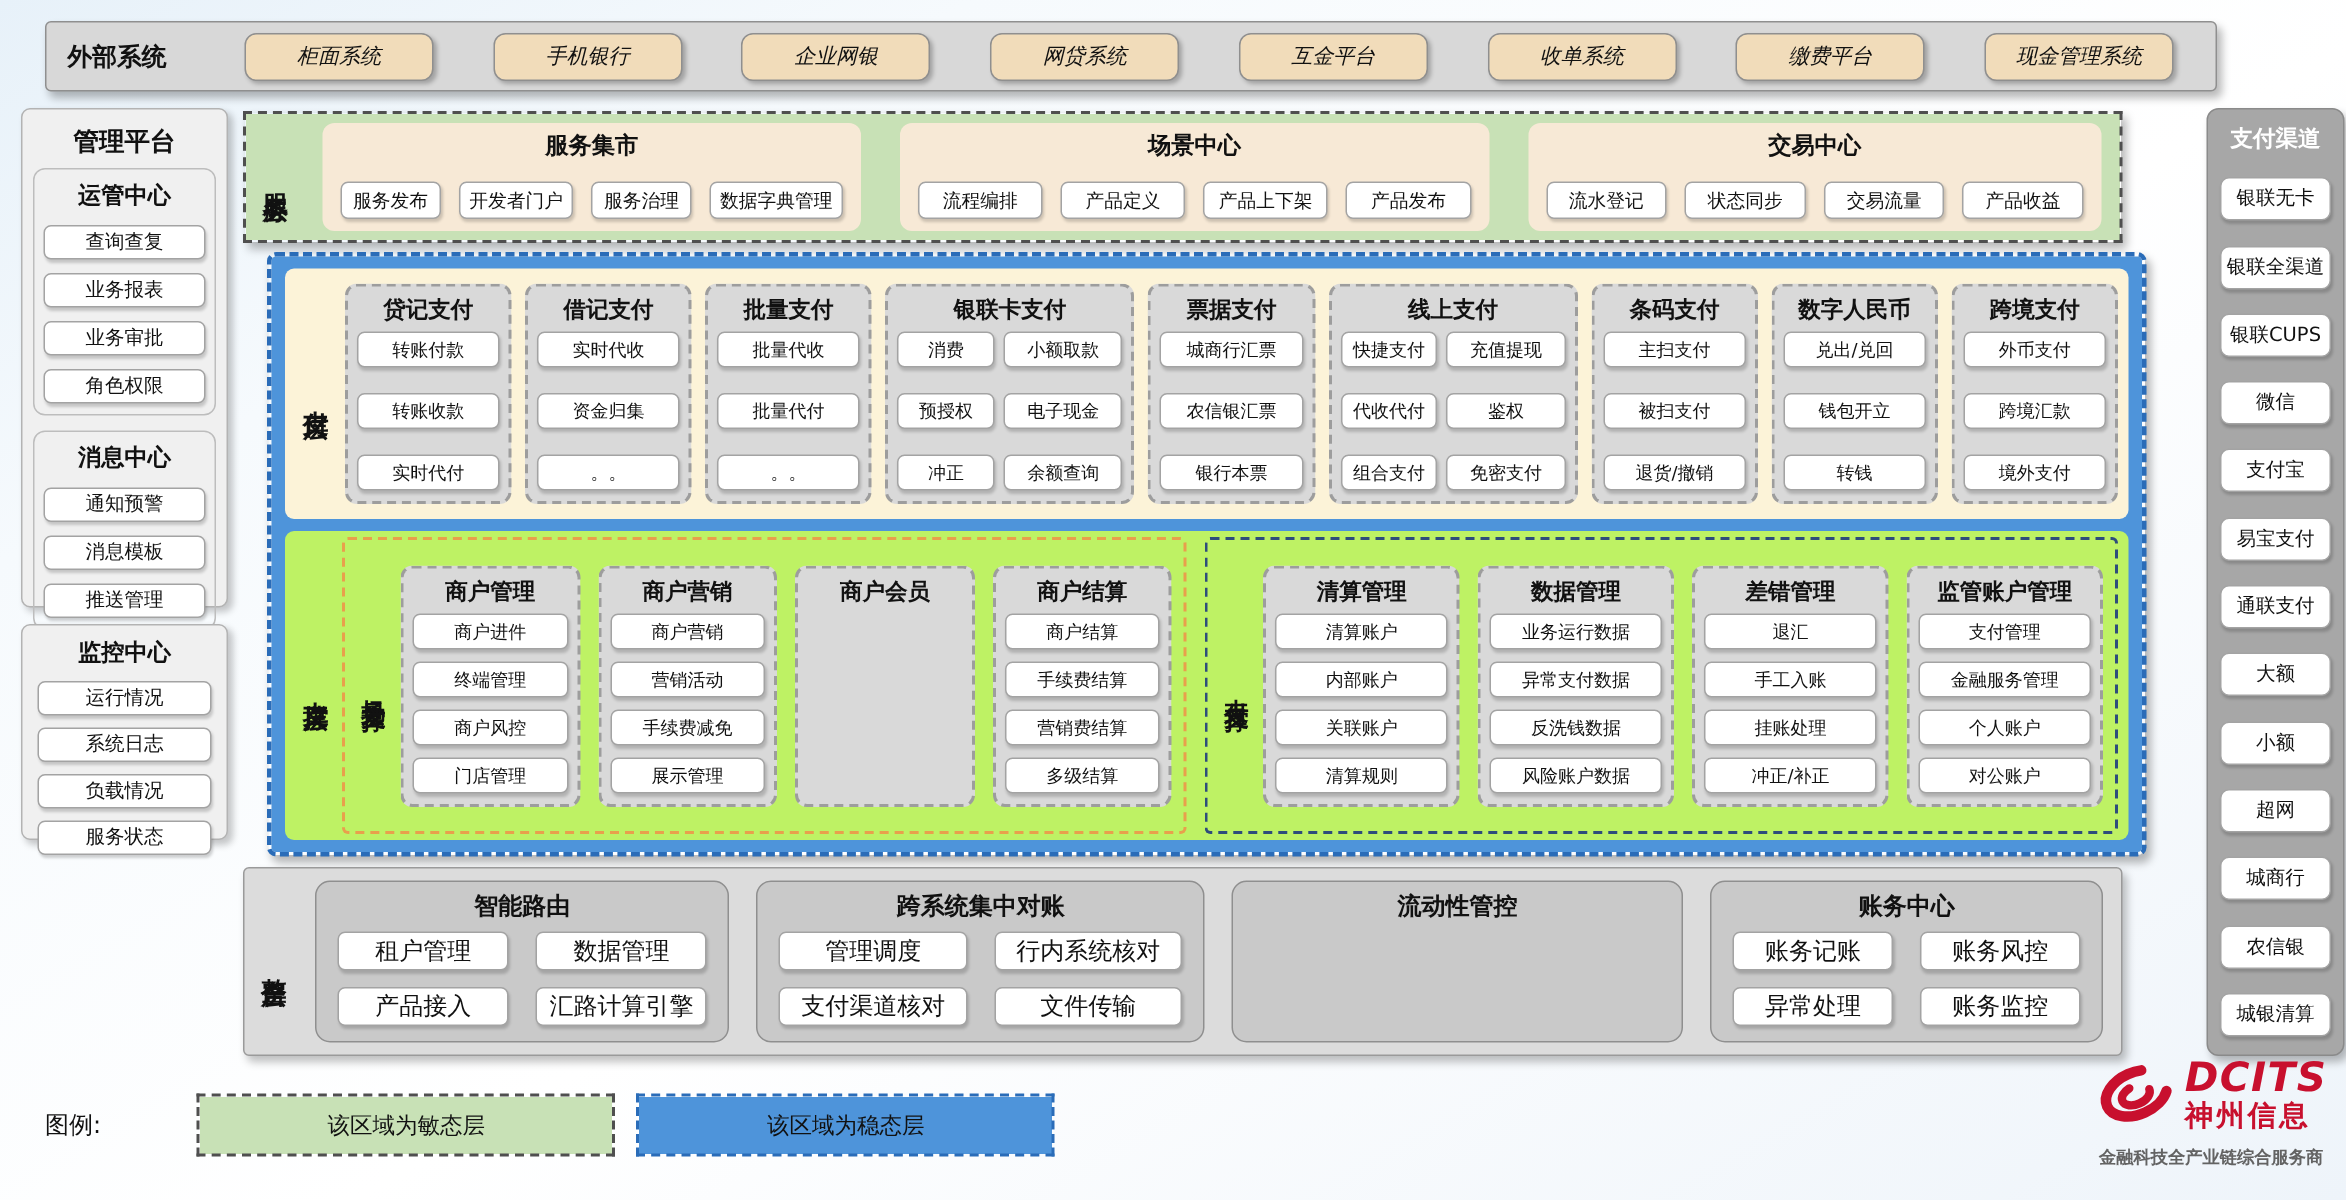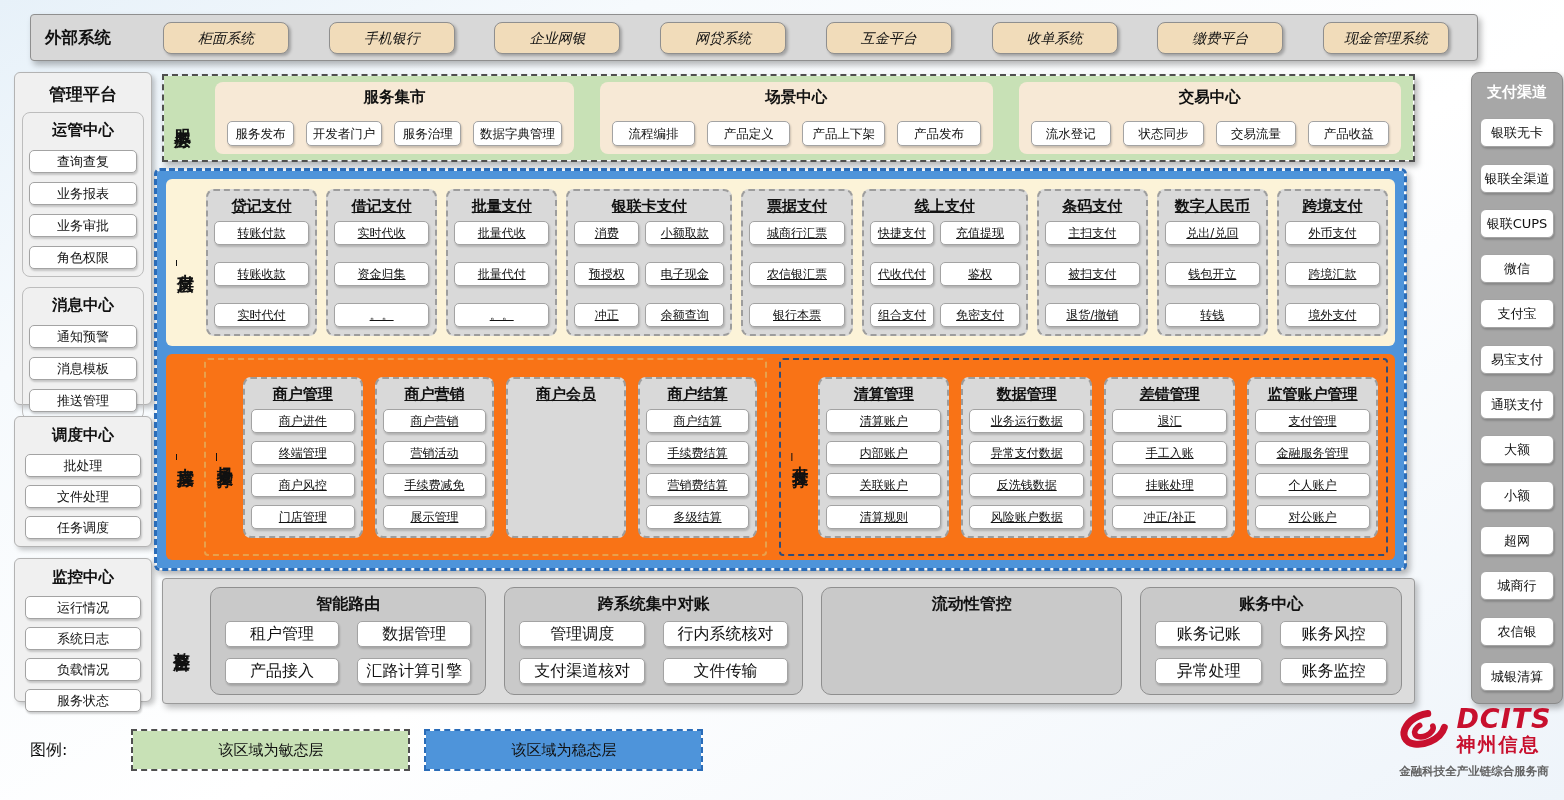--- a/index.html
+++ b/index.html
@@ -44,34 +44,34 @@
   .vlabel { writing-mode:vertical-rl; text-orientation:upright;
     font-weight:bold; font-size:17px; letter-spacing:2px; text-align:center;
     display:flex; align-items:center; justify-content:center; }
   .svc-box { background:#f7e9d6; border-radius:8px; height:72px;
     padding:5px 12px 8px; display:flex; flex-direction:column; justify-content:space-between; }
   .svc-title { font-weight:bold; font-size:15.5px; text-align:center; }
   .svc-items { display:flex; gap:12px; }
   .svc-btn { flex:1; height:25px; line-height:23px; font-size:12.5px; white-space:nowrap; padding:0 6px; }
 
   
-  .blue-frame { left:154px; top:168px; width:1253px; height:403px;
+  .blue-frame { left:178px; top:168px; width:1253px; height:403px;
     background:#4e94da; background-clip:padding-box; border:3px dashed #2a6cb8;
-    border-radius:6px; padding:8px 9px; display:flex; flex-direction:column; gap:8px;text-decoration:underline; }
+    border-radius:6px; padding:8px 9px; display:flex; flex-direction:column; gap:8px; }
 
   .payment-box { background:#fcf3d8; border-radius:6px; height:167px;
     display:flex; align-items:center; gap:8px; padding:0 7px 0 9px; }
   .pay-row { flex:1; display:flex; gap:9px; height:147px; }
   .grp { background:#d9d9d9; border:2px dashed #9d9d9d; border-radius:8px;
     padding:5px 6px 7px; display:flex; flex-direction:column; gap:5px; }
   .grp-title { font-weight:bold; font-size:15px; text-align:center; line-height:20px; white-space:nowrap; }
   .grp-items { display:grid; gap:8px 6px; flex:1; align-content:space-between; }
   .grp-btn { height:24px; line-height:22px; font-size:12px; white-space:nowrap; overflow:hidden; padding:0 2px; }
 
-  .support-box { background:#f97316; border-radius:6px; flex:1;
+  .support-box { background:#bef264; border-radius:6px; flex:1;
     display:flex; align-items:center; gap:6px; padding:0 7px 0 9px; }
   .support-secs { flex:1; display:flex; gap:12px; height:198px; }
   .support-sec { border:2px dashed; border-radius:4px; display:flex;
     align-items:center; gap:8px; padding:5px 8px; }
   .support-sec.orange { border-color:#e8a04c; flex:0.96; }
   .support-sec.navy   { border-color:#2e4d7b; flex:1.04; }
   .sec-label { font-size:16px; }
   .sec-groups { flex:1; display:flex; gap:12px; }
   .sup-grp { flex:1; }
   .sup-grp .grp-items { grid-template-columns:1fr; }
@@ -136,26 +136,20 @@
         <div class="btn-white side-btn">业务报表</div>
         <div class="btn-white side-btn">业务审批</div>
         <div class="btn-white side-btn">角色权限</div>
       </div>
       <div class="side-sec">
         <div class="side-sec-title">消息中心</div>
         <div class="btn-white side-btn">通知预警</div>
         <div class="btn-white side-btn">消息模板</div>
         <div class="btn-white side-btn">推送管理</div>
       </div>
-    </div>
-    <div class="side-panel" style="height: 131px; justify-content: space-evenly; gap: 8px; padding: 8px 10px;">
-      <div class="side-sec-title">调度中心</div>
-      <div class="btn-white side-btn">批处理</div>
-      <div class="btn-white side-btn">文件处理</div>
-      <div class="btn-white side-btn">任务调度</div>
     </div>
     <div class="side-panel" style="height: 144px; justify-content: space-evenly; gap: 8px; padding: 8px 10px;">
       <div class="side-sec-title">监控中心</div>
       <div class="btn-white side-btn">运行情况</div>
       <div class="btn-white side-btn">系统日志</div>
       <div class="btn-white side-btn">负载情况</div>
       <div class="btn-white side-btn">服务状态</div>
     </div>
   </div>
 

